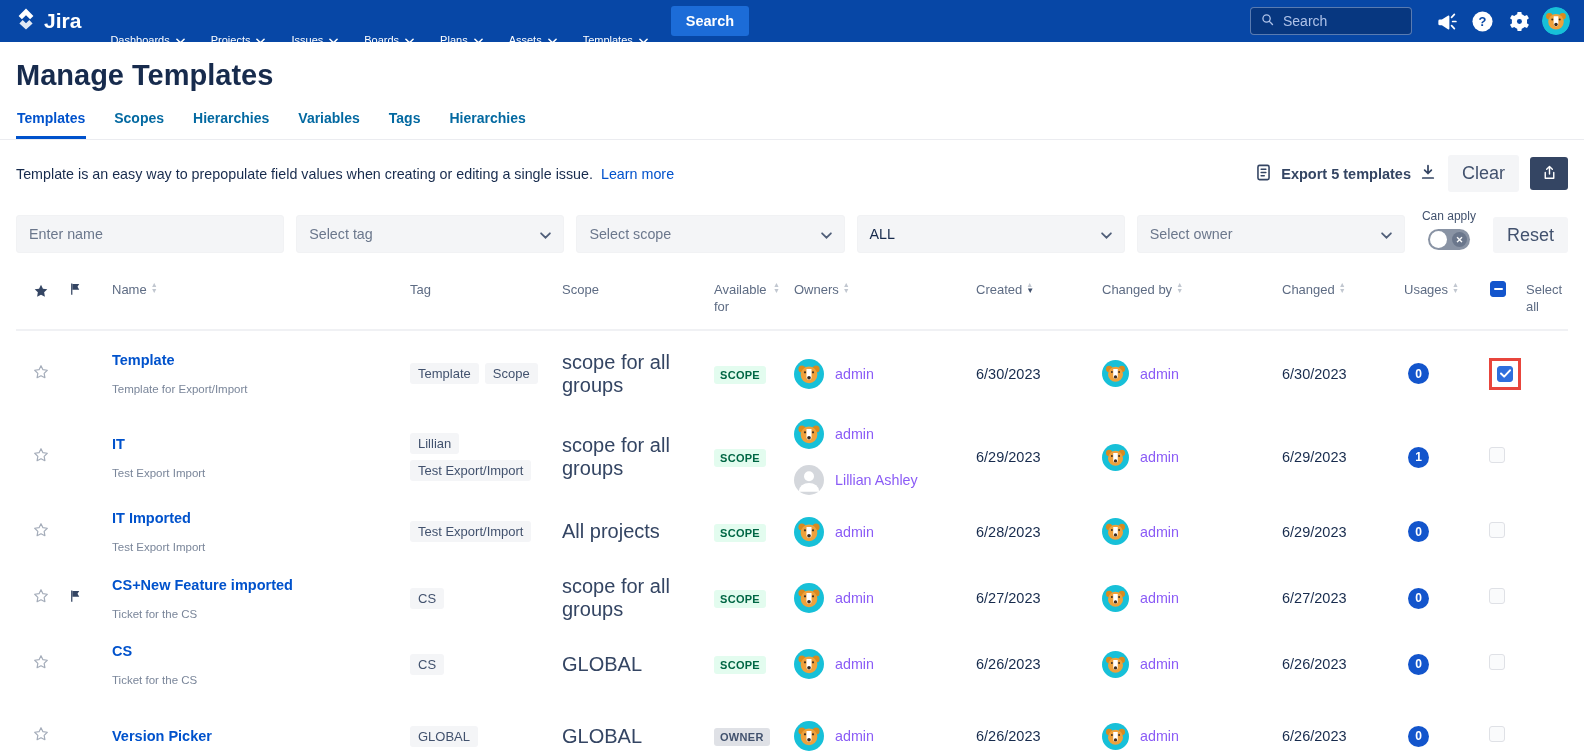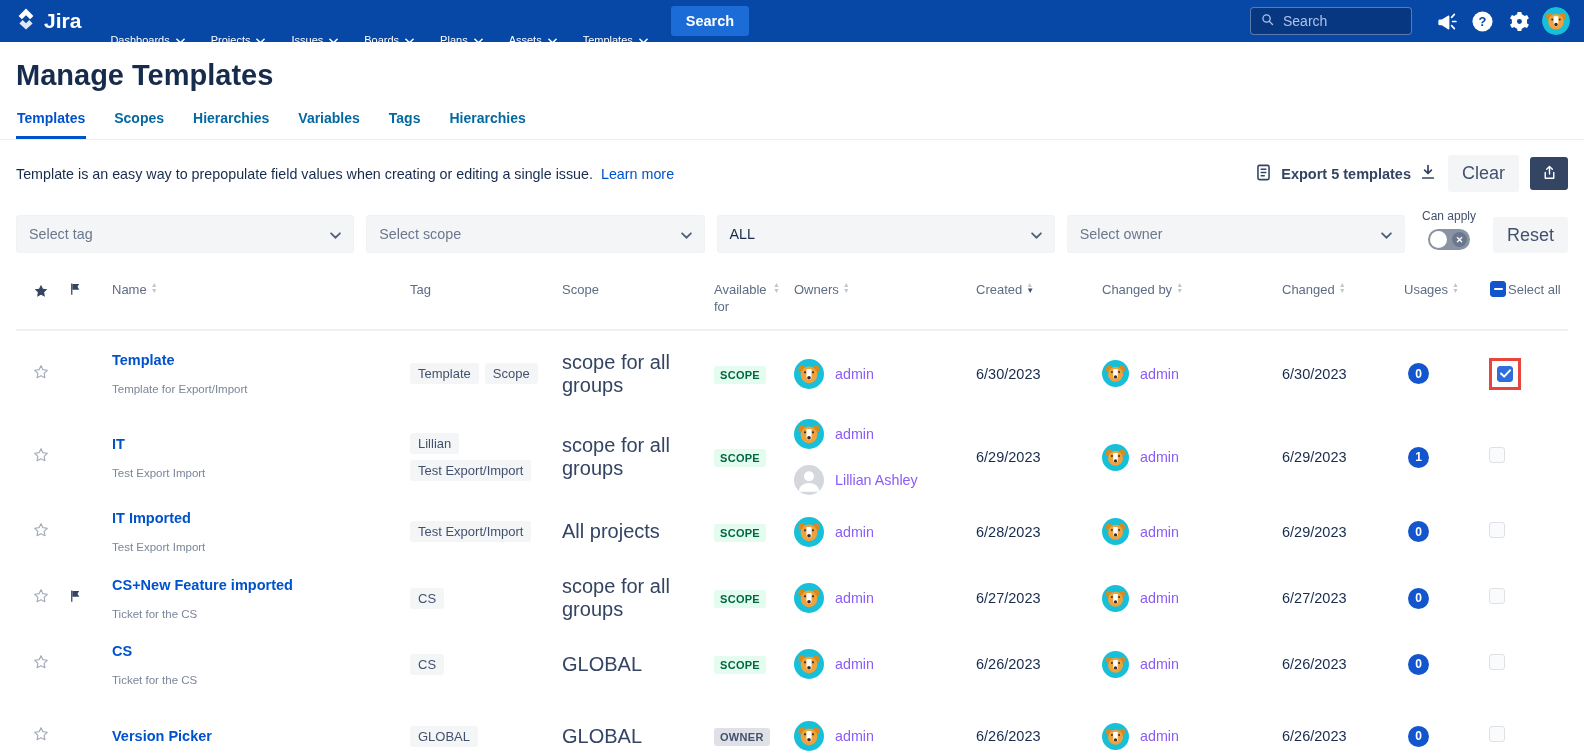--- a/index.html
+++ b/index.html
@@ -218,20 +218,21 @@
     <button class="btn-share">
         <span><svg width="17" height="17" viewBox="0 0 24 24">
             <path d="M12 14V3.5m0 0L8 7.5m4-4l4 4" stroke="#fff" stroke-width="2" fill="none" stroke-linecap="round" stroke-linejoin="round"></path>
             <path d="M6 12v8h12v-8" stroke="#fff" stroke-width="2" fill="none" stroke-linecap="round" stroke-linejoin="round"></path>
           </svg></span>
       </button>
   </div>
 </div>
 
 <div class="filters">
+  <input class="fbox" placeholder="Enter name" style="">
   <div class="fbox fselect">
     <span class="val">Select tag</span>
     <span><svg width="11" height="7" viewBox="0 0 10 6">
           <path d="M1 1l4 4 4-4" stroke="#505F79" stroke-width="1.6" fill="none" stroke-linecap="round"></path>
         </svg></span>
   </div>
   <div class="fbox fselect">
     <span class="val">Select scope</span>
     <span><svg width="11" height="7" viewBox="0 0 10 6">
           <path d="M1 1l4 4 4-4" stroke="#505F79" stroke-width="1.6" fill="none" stroke-linecap="round"></path>
@@ -320,21 +321,21 @@
           <i>▼</i>
         </span>
       </div>
     <div class="th">
         <span>Usages</span>
         <span class="sort">
           <i>▲</i>
           <i>▼</i>
         </span>
       </div>
-    <div class="th" style="padding-left:16px; gap:2px;">
+    <div class="th" style="padding-left:16px; gap:20px;">
         <span class="cb ind">
           <span class="minus"></span>
         </span>
         <span>Select all</span>
       </div>
   </div>
   <div id="rows">
       <div class="trow" style="min-height: 85px;">
         <div class="cell star-cell"><span><svg width="18" height="18" viewBox="0 0 24 24">
               <path d="M12 3.6l2.6 5.3 5.8.8-4.2 4.1 1 5.8-5.2-2.7-5.2 2.7 1-5.8L3.6 9.7l5.8-.8z" fill="none" stroke="#A5ADBA" stroke-width="1.6" stroke-linejoin="round"></path>

